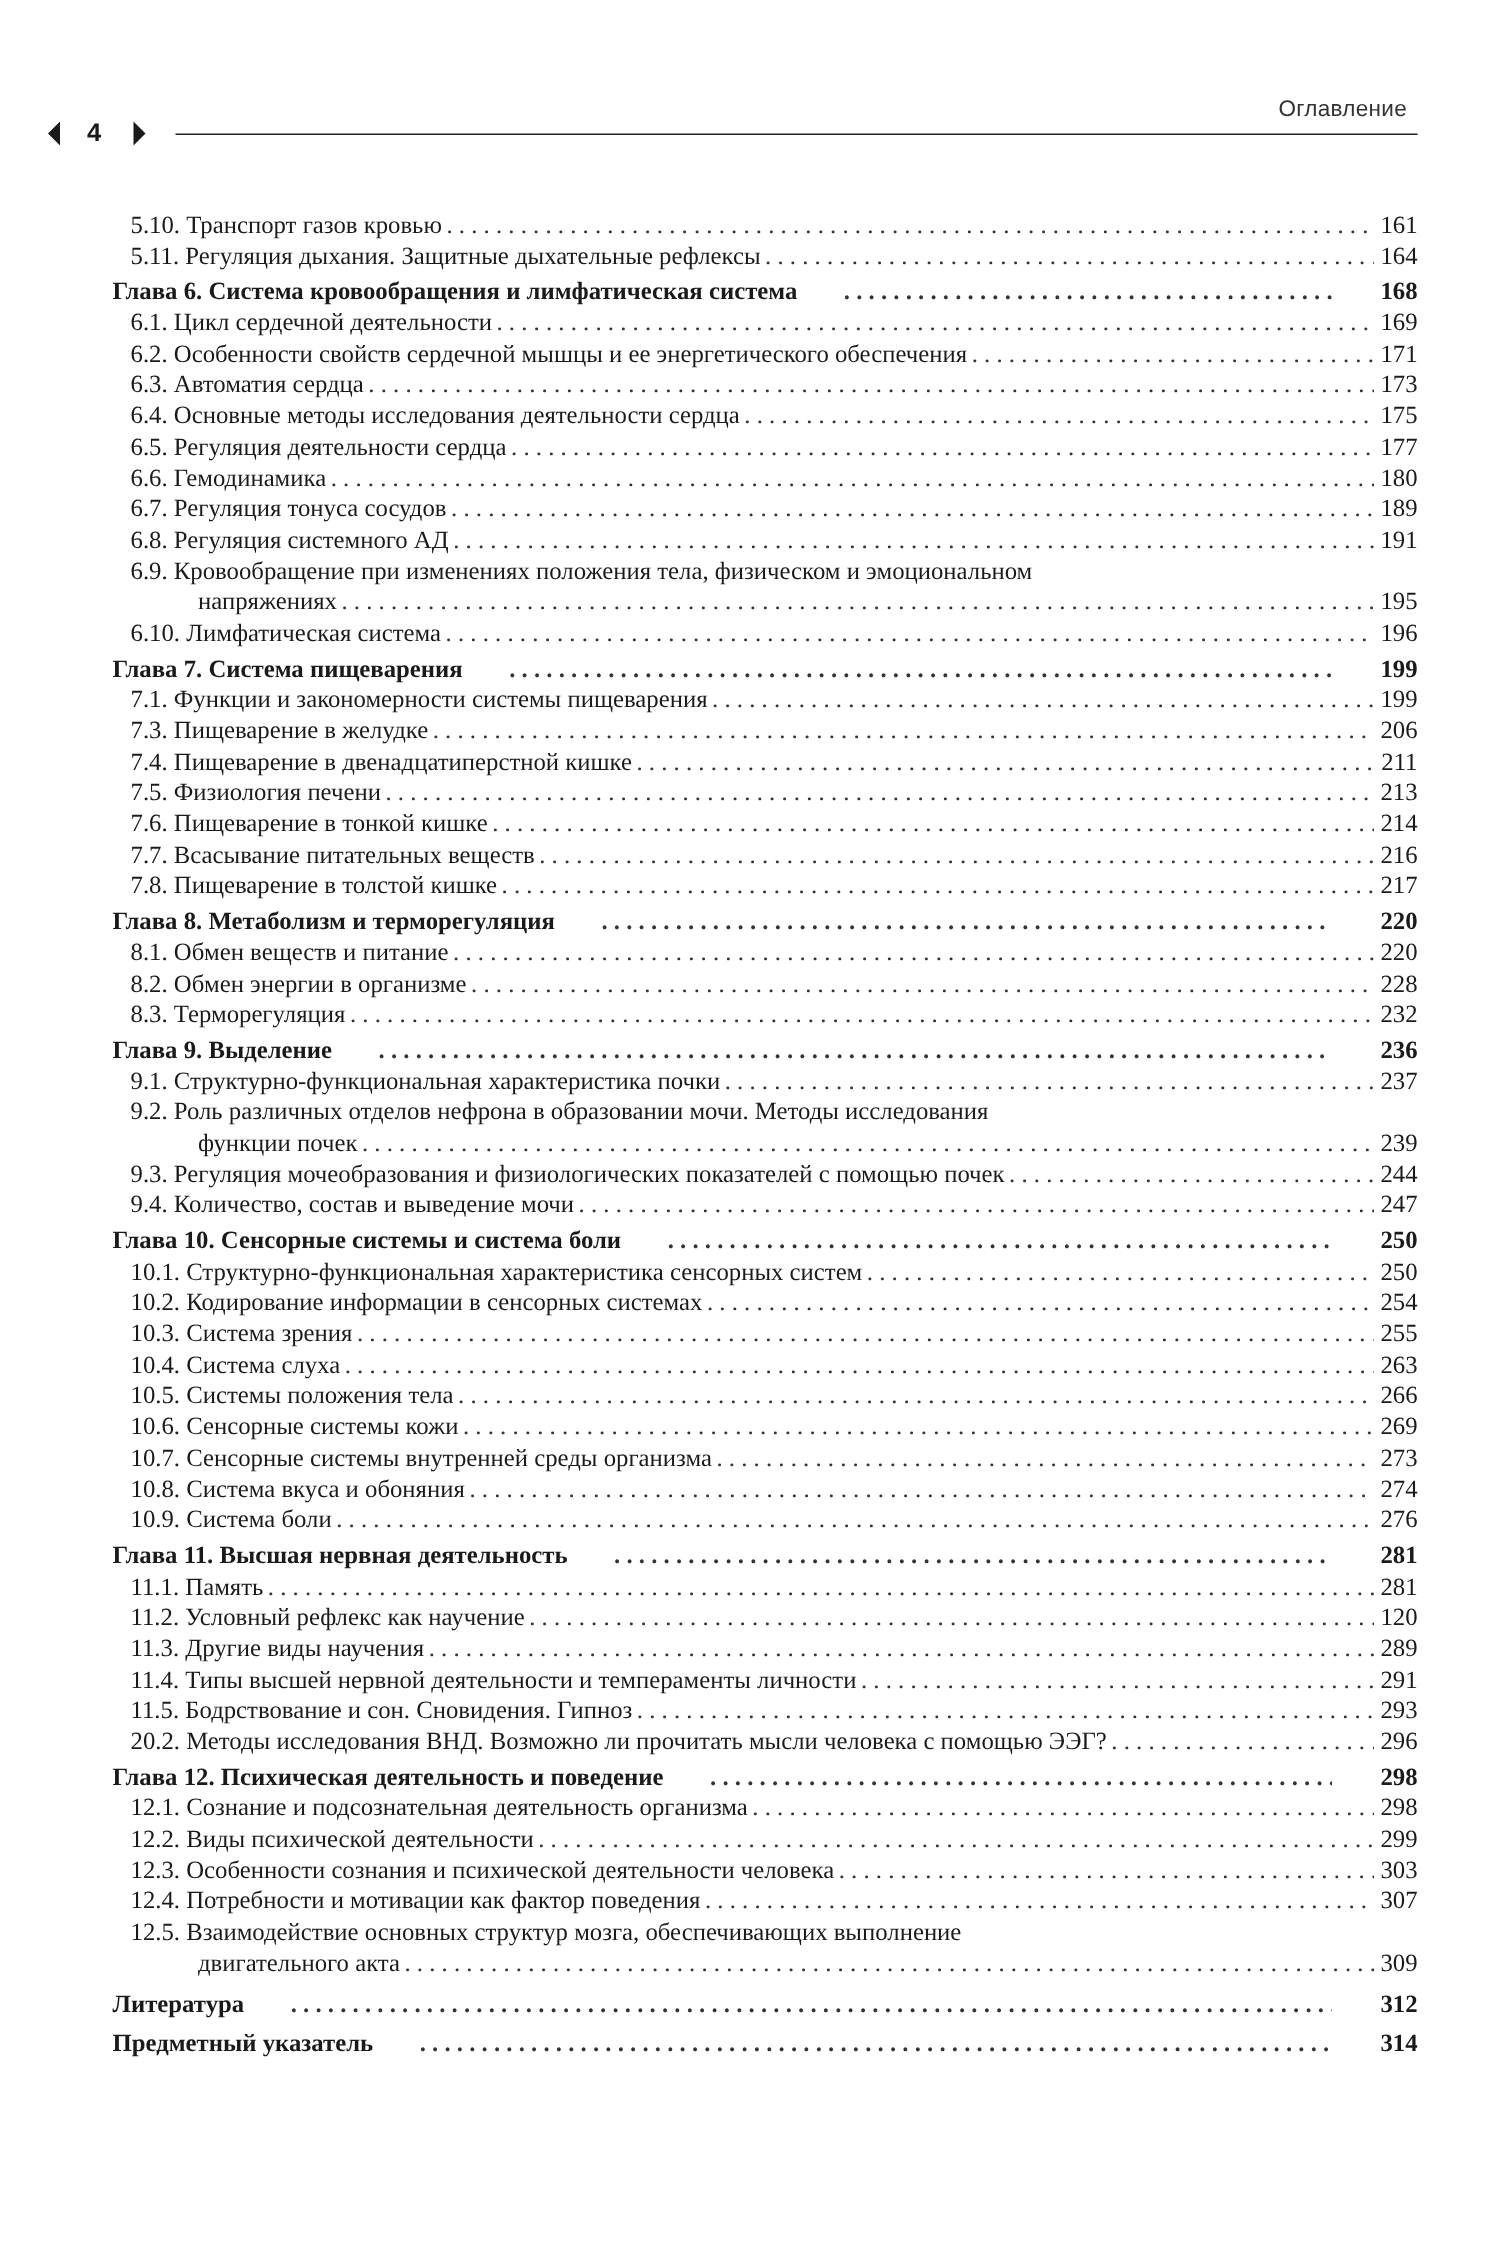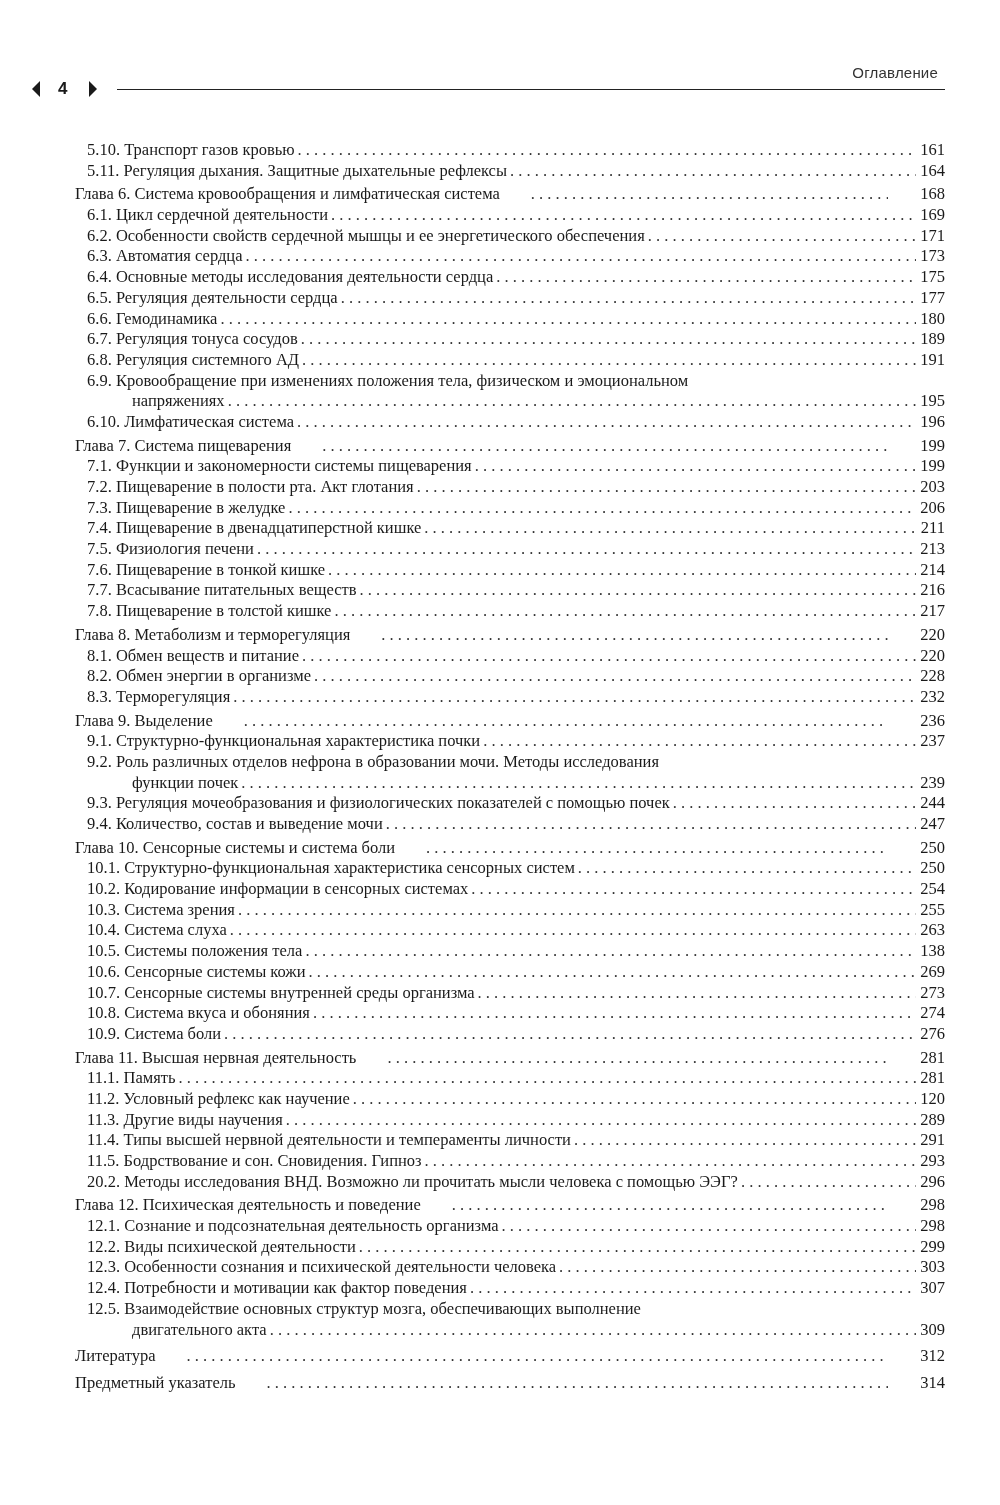--- a/index.html
+++ b/index.html
@@ -7,21 +7,21 @@
   .header { position: absolute; left: 0; top: 0; width: 1000px; height: 110px; }
   .running-title { position: absolute; right: 62px; top: 64px; font-family: "Liberation Sans", sans-serif; font-size: 15px; color: #333; letter-spacing: 0.2px; }
   .page-num-wrap { position: absolute; left: 32px; top: 79px; display: flex; align-items: center; height: 20px; }
   .tri-left { width: 0; height: 0; border-top: 8px solid transparent; border-bottom: 8px solid transparent; border-right: 8px solid #1a1a1a; }
   .tri-right { width: 0; height: 0; border-top: 8px solid transparent; border-bottom: 8px solid transparent; border-left: 8px solid #1a1a1a; }
   .page-num { font-family: "Liberation Sans", sans-serif; font-weight: bold; font-size: 17px; margin: 0 22px 0 18px; }
   .header-rule { position: absolute; left: 117px; right: 55px; top: 89px; height: 0; border-top: 1.5px solid #222; }
 
   .toc { position: absolute; left: 75px; top: 140px; width: 870px; font-family: "Liberation Serif", serif; font-size: 16.5px; }
   .row { display: flex; align-items: baseline; height: 20.7px; line-height: 20.7px; white-space: nowrap; }
-  .row.chapter { font-weight: normal; margin-top: 3px; gap: 28px; }
+  .row.chapter { font-weight: bold; margin-top: 3px; gap: 28px; }
   .row.section { padding-left: 12px; }
   .row.cont { padding-left: 57px; justify-content: space-between; }
   .row .title { flex: 0 0 auto; }
   .row .dots { flex: 1 1 auto; overflow: hidden; margin: 0 3px; color: #333; letter-spacing: 2.5px; }
   .row .dots::before { content: ". . . . . . . . . . . . . . . . . . . . . . . . . . . . . . . . . . . . . . . . . . . . . . . . . . . . . . . . . . . . . . . . . . . . . . . . . . . . . . . . . . . . . . . . . . . . . . . . . . . . . . . . . . . . . . . . . . . . . . . . . . . . . . . . . . . . . . . . . . . . . . . . . . . . . . . . . . . . . . . . . . . . . . . . . . . . . . . . . . ."; letter-spacing: 0; }
   .row .page { flex: 0 0 auto; text-align: right; min-width: 26px; }
   .row.wrap-head { }
   .back.chapter { margin-top: 6px; }
 </style>
 </head>
@@ -110,25 +110,20 @@
       <span class="title">Глава 7. Система пищеварения</span>
       <span class="dots"></span>
       <span class="page">199</span>
     </div>
     <div class="row section">
       <span class="title">7.1. Функции и закономерности системы пищеварения</span>
       <span class="dots"></span>
       <span class="page">199</span>
     </div>
     <div class="row section">
-      <span class="title">7.2. Пищеварение в полости рта. Акт глотания</span>
-      <span class="dots"></span>
-      <span class="page">203</span>
-    </div>
-    <div class="row section">
       <span class="title">7.3. Пищеварение в желудке</span>
       <span class="dots"></span>
       <span class="page">206</span>
     </div>
     <div class="row section">
       <span class="title">7.4. Пищеварение в двенадцатиперстной кишке</span>
       <span class="dots"></span>
       <span class="page">211</span>
     </div>
     <div class="row section">
@@ -220,21 +215,21 @@
       <span class="page">255</span>
     </div>
     <div class="row section">
       <span class="title">10.4. Система слуха</span>
       <span class="dots"></span>
       <span class="page">263</span>
     </div>
     <div class="row section">
       <span class="title">10.5. Системы положения тела</span>
       <span class="dots"></span>
-      <span class="page">138</span>
+      <span class="page">266</span>
     </div>
     <div class="row section">
       <span class="title">10.6. Сенсорные системы кожи</span>
       <span class="dots"></span>
       <span class="page">269</span>
     </div>
     <div class="row section">
       <span class="title">10.7. Сенсорные системы внутренней среды организма</span>
       <span class="dots"></span>
       <span class="page">273</span>

